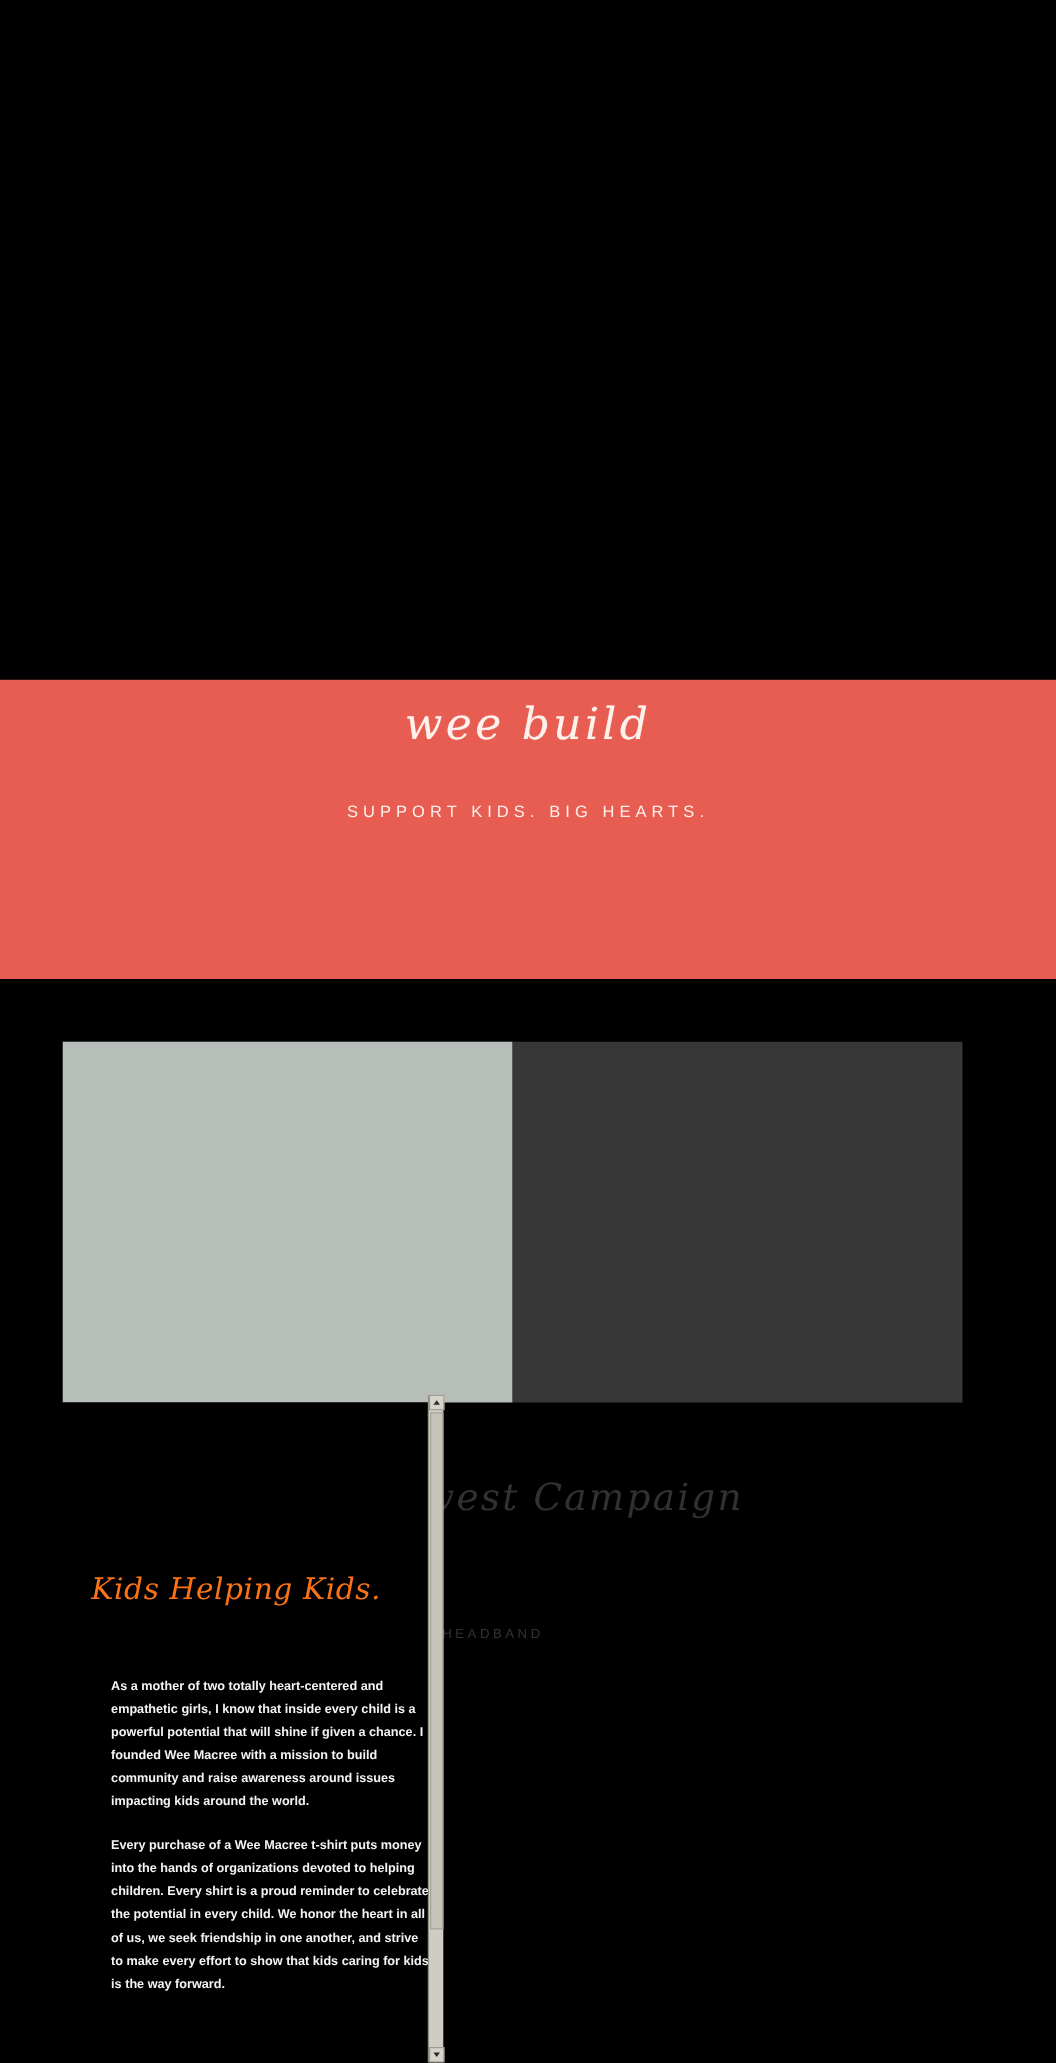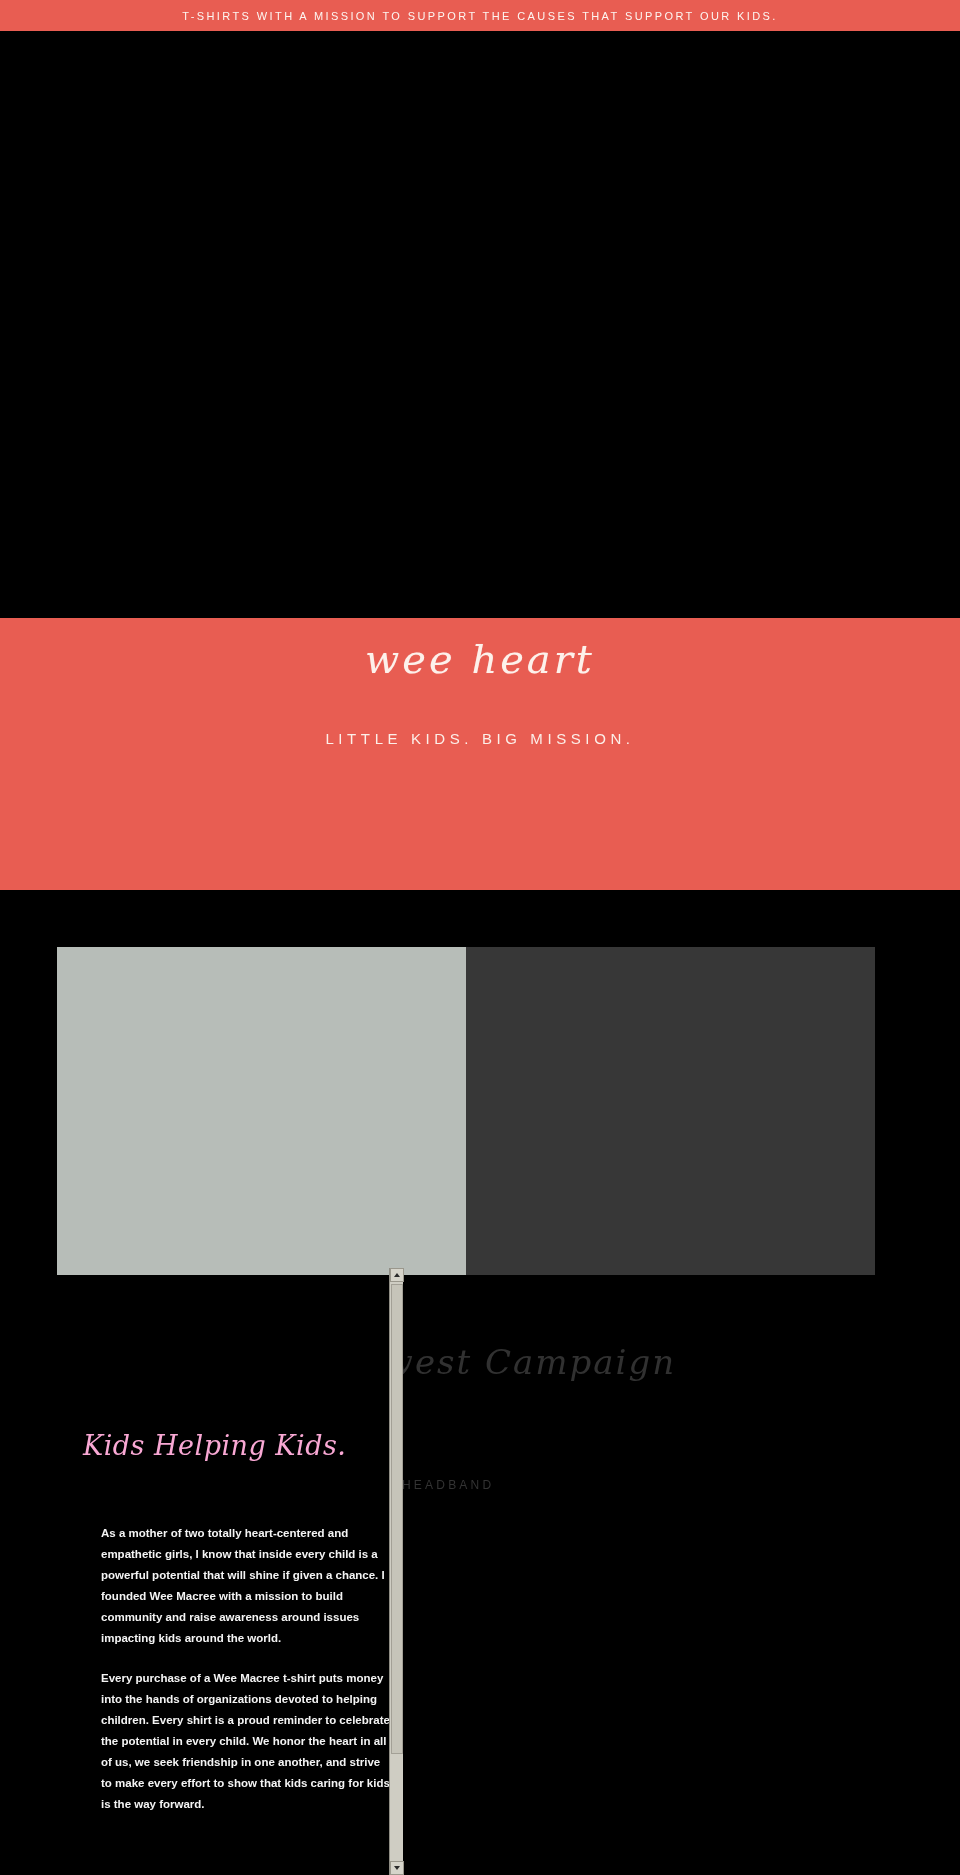--- a/index.html
+++ b/index.html
@@ -93,21 +93,21 @@
 
   
   .story-panel {
     position:absolute; left:57px; top:385px;
     width:338px; height:600px;
     background:#000;
     overflow:hidden;
   }
   .story-title {
     position:absolute; left:26px; top:155px;
-    color:#f9a8d4;
+    color:#f97316;
     font-family:"DejaVu Serif", serif;
     font-style:italic;
     font-size:27px;
     letter-spacing:0.5px;
     white-space:nowrap;
   }
   .story-body {
     position:absolute; left:44px; top:248px;
     width:290px;
   }
@@ -146,31 +146,28 @@
     width:12px; height:470px;
     background:#c6c4b9;
     border:1px solid #a3a096;
   }
 </style>
 </head>
 <body>
 
 <div class="page">
 
-  <div class="announce">
-    <div class="announce-text">T-SHIRTS WITH A MISSION TO SUPPORT THE CAUSES THAT SUPPORT OUR KIDS.</div>
-  </div>
 
   <div class="hero"></div>
 
   <div class="brand-band">
-    <div class="brand-logo">wee heart</div>
+    <div class="brand-logo">wee build</div>
     <div class="brand-tagline-wrap">
       <div class="tagline-pos">
-        <span class="brand-tagline-inner" style="color:#fcefe9;font-size:15px;letter-spacing:4.6px;">LITTLE KIDS. BIG MISSION.</span>
+        <span class="brand-tagline-inner" style="color:#fcefe9;font-size:15px;letter-spacing:4.6px;">SUPPORT KIDS. BIG HEARTS.</span>
       </div>
     </div>
   </div>
 
   <div class="campaign">
 
     <div class="tiles">
       <div class="tile-light"></div>
       <div class="tile-dark"></div>
     </div>

